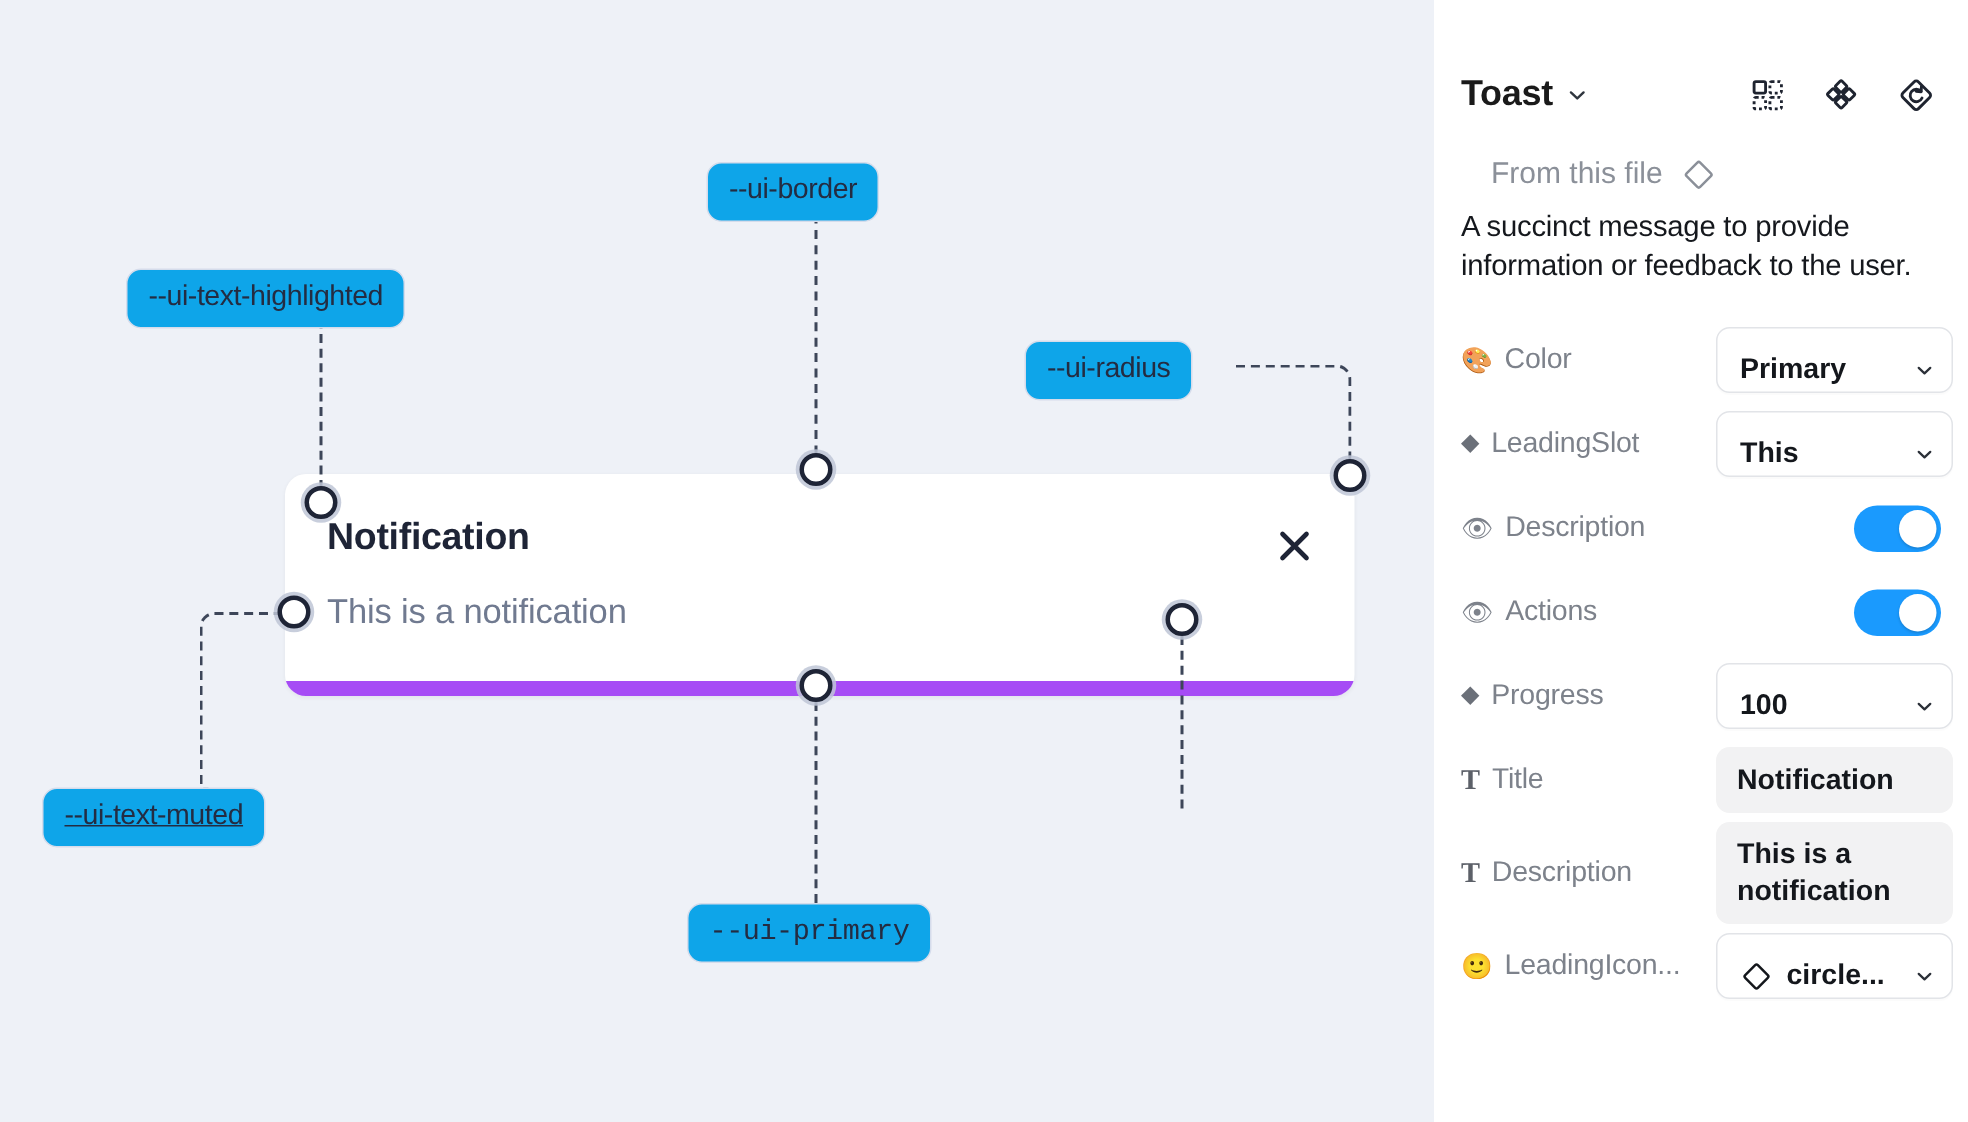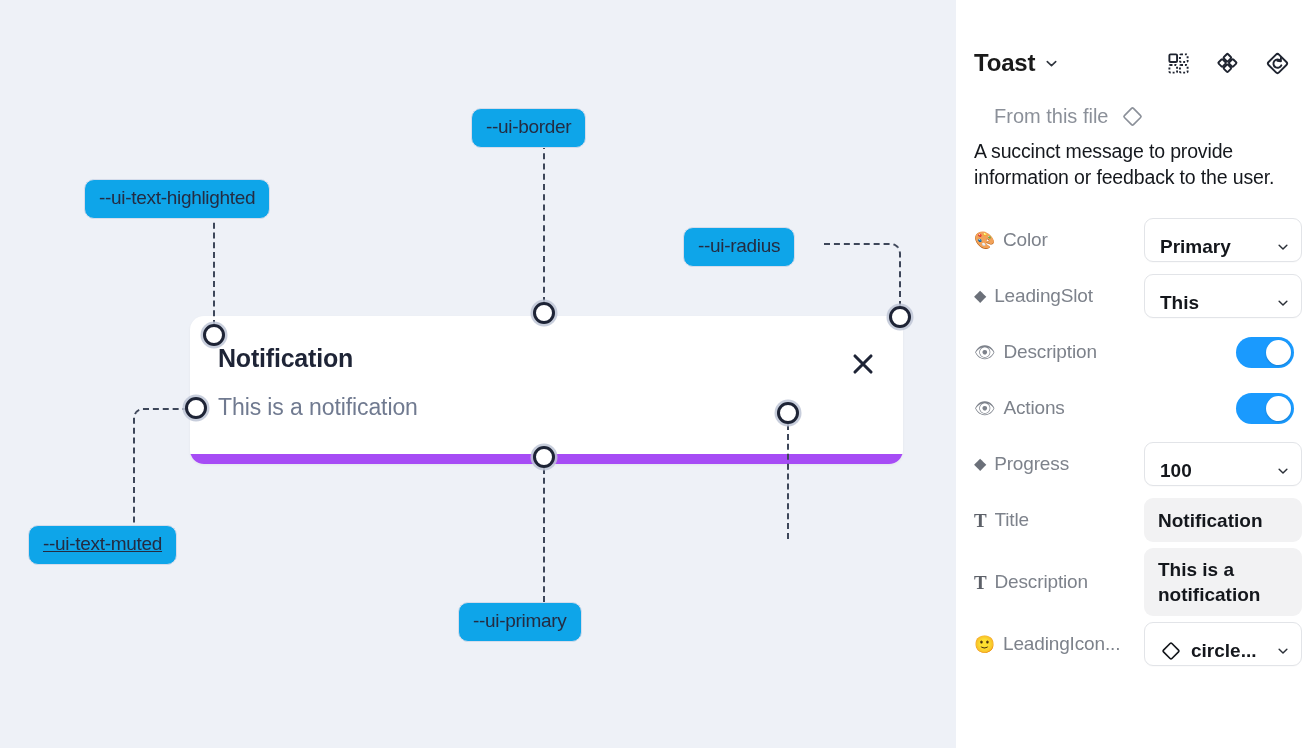--- a/index.html
+++ b/index.html
@@ -290,21 +290,21 @@
     <div class="dot" style="left:533px; top:446px;"></div>
 
     <div class="token" style="left:84px; top:179px;">--ui-text-highlighted</div>
 
     <div class="token" style="left:471px; top:108px;">--ui-border</div>
 
     <div class="token" style="left:683px; top:227px;">--ui-radius</div>
 
     <div class="token" style="left:28px; top:525px;text-decoration:underline;">--ui-text-muted</div>
 
-    <div class="token" style="left:458px; top:602px;">--ui-primary</div>
+    <div class="token" style="left:458px; top:602px;font-family:Liberation Mono, monospace;">--ui-primary</div>
 
   </div>
 
   <div id="panel">
 
     <div class="panel-head">
       <div class="panel-title">Toast</div>
       <div class="panel-title-chev">
         <svg width="15" height="15" viewBox="0 0 16 16" fill="none" aria-hidden="true">
           <path d="M3.5 6 L8 10.3 L12.5 6" stroke="#30363f" stroke-width="1.7" stroke-linecap="round" stroke-linejoin="round"></path>

